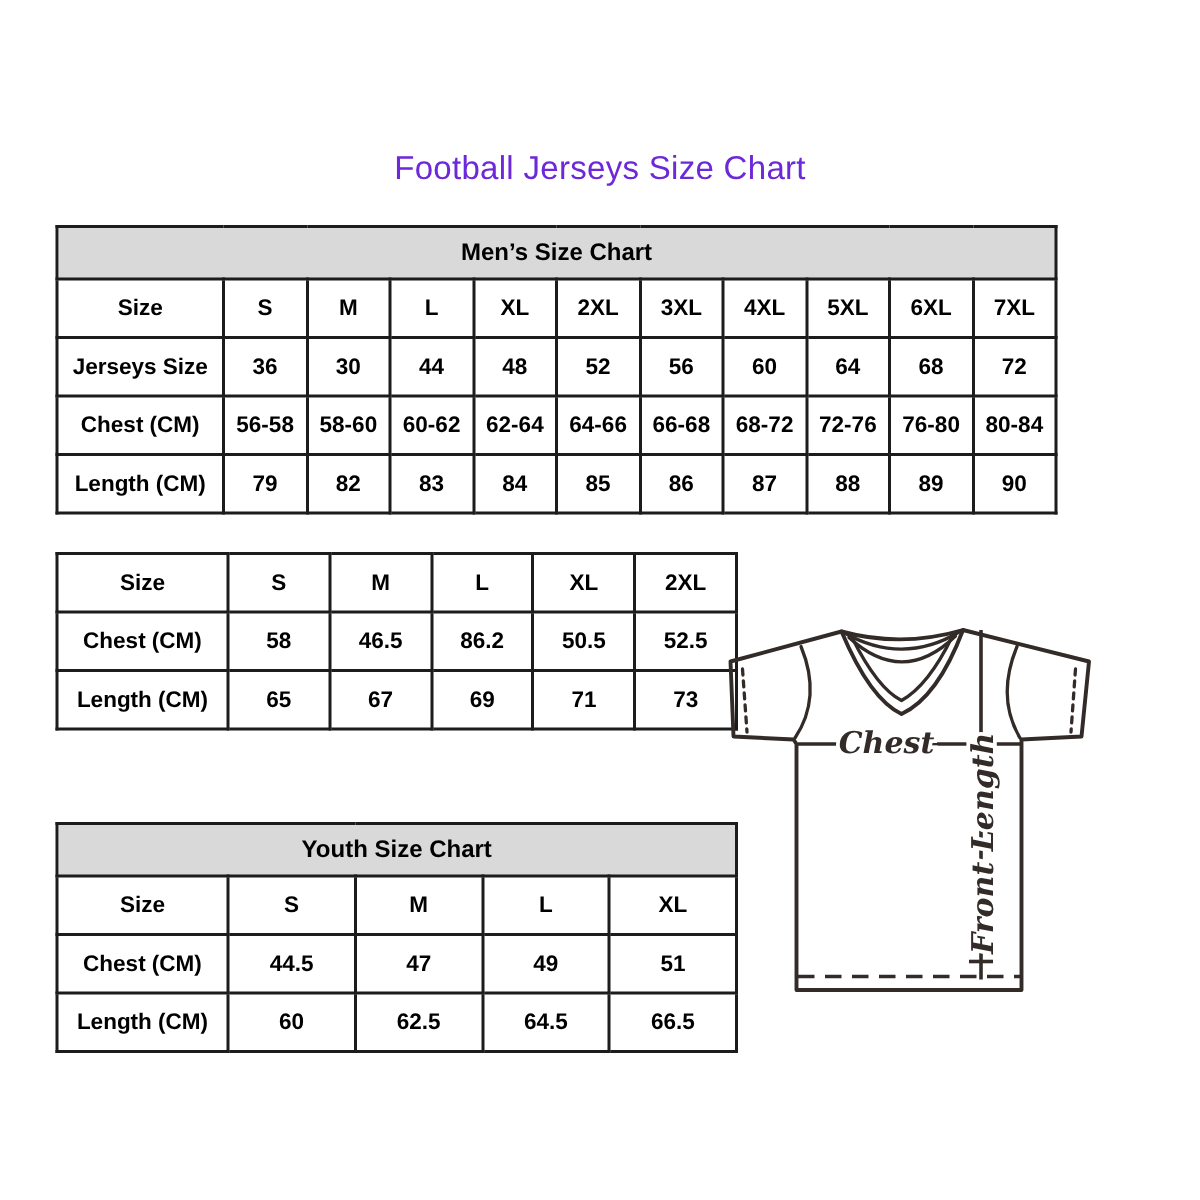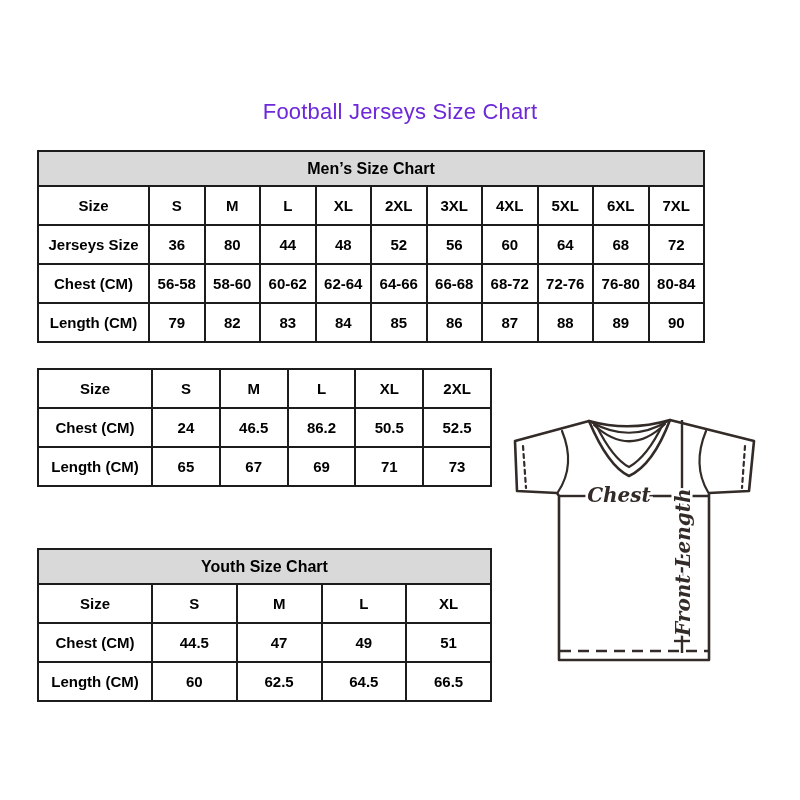--- a/index.html
+++ b/index.html
@@ -67,21 +67,21 @@
     left: 37px;
     top: 548px;
     width: 455px;
     padding-left: 43px;
   }
   .t-mens col.label-col { width: 111px; }
   .t-womens col.label-col, .t-youth col.label-col { width: 114px; }
 
   .jersey-diagram {
     position: absolute;
-    left: 497px;
+    left: 469px;
     top: 403px;
     width: 273px;
     height: 290px;
   }
   .jersey-diagram svg { display: block; width: 100%; height: 100%; }
   .garment-line {
     fill: none;
     stroke: #332b28;
     stroke-width: 2.6;
     stroke-linejoin: round;
@@ -144,21 +144,21 @@
           <td>2XL</td>
           <td>3XL</td>
           <td>4XL</td>
           <td>5XL</td>
           <td>6XL</td>
           <td>7XL</td>
         </tr>
         <tr>
           <td>Jerseys Size</td>
           <td>36</td>
-          <td>80</td>
+          <td>30</td>
           <td>44</td>
           <td>48</td>
           <td>52</td>
           <td>56</td>
           <td>60</td>
           <td>64</td>
           <td>68</td>
           <td>72</td>
         </tr>
         <tr>
@@ -203,21 +203,21 @@
         <tr>
           <td>Size</td>
           <td>S</td>
           <td>M</td>
           <td>L</td>
           <td>XL</td>
           <td>2XL</td>
         </tr>
         <tr>
           <td>Chest (CM)</td>
-          <td>24</td>
+          <td>58</td>
           <td>46.5</td>
           <td>86.2</td>
           <td>50.5</td>
           <td>52.5</td>
         </tr>
         <tr>
           <td>Length (CM)</td>
           <td>65</td>
           <td>67</td>
           <td>69</td>

